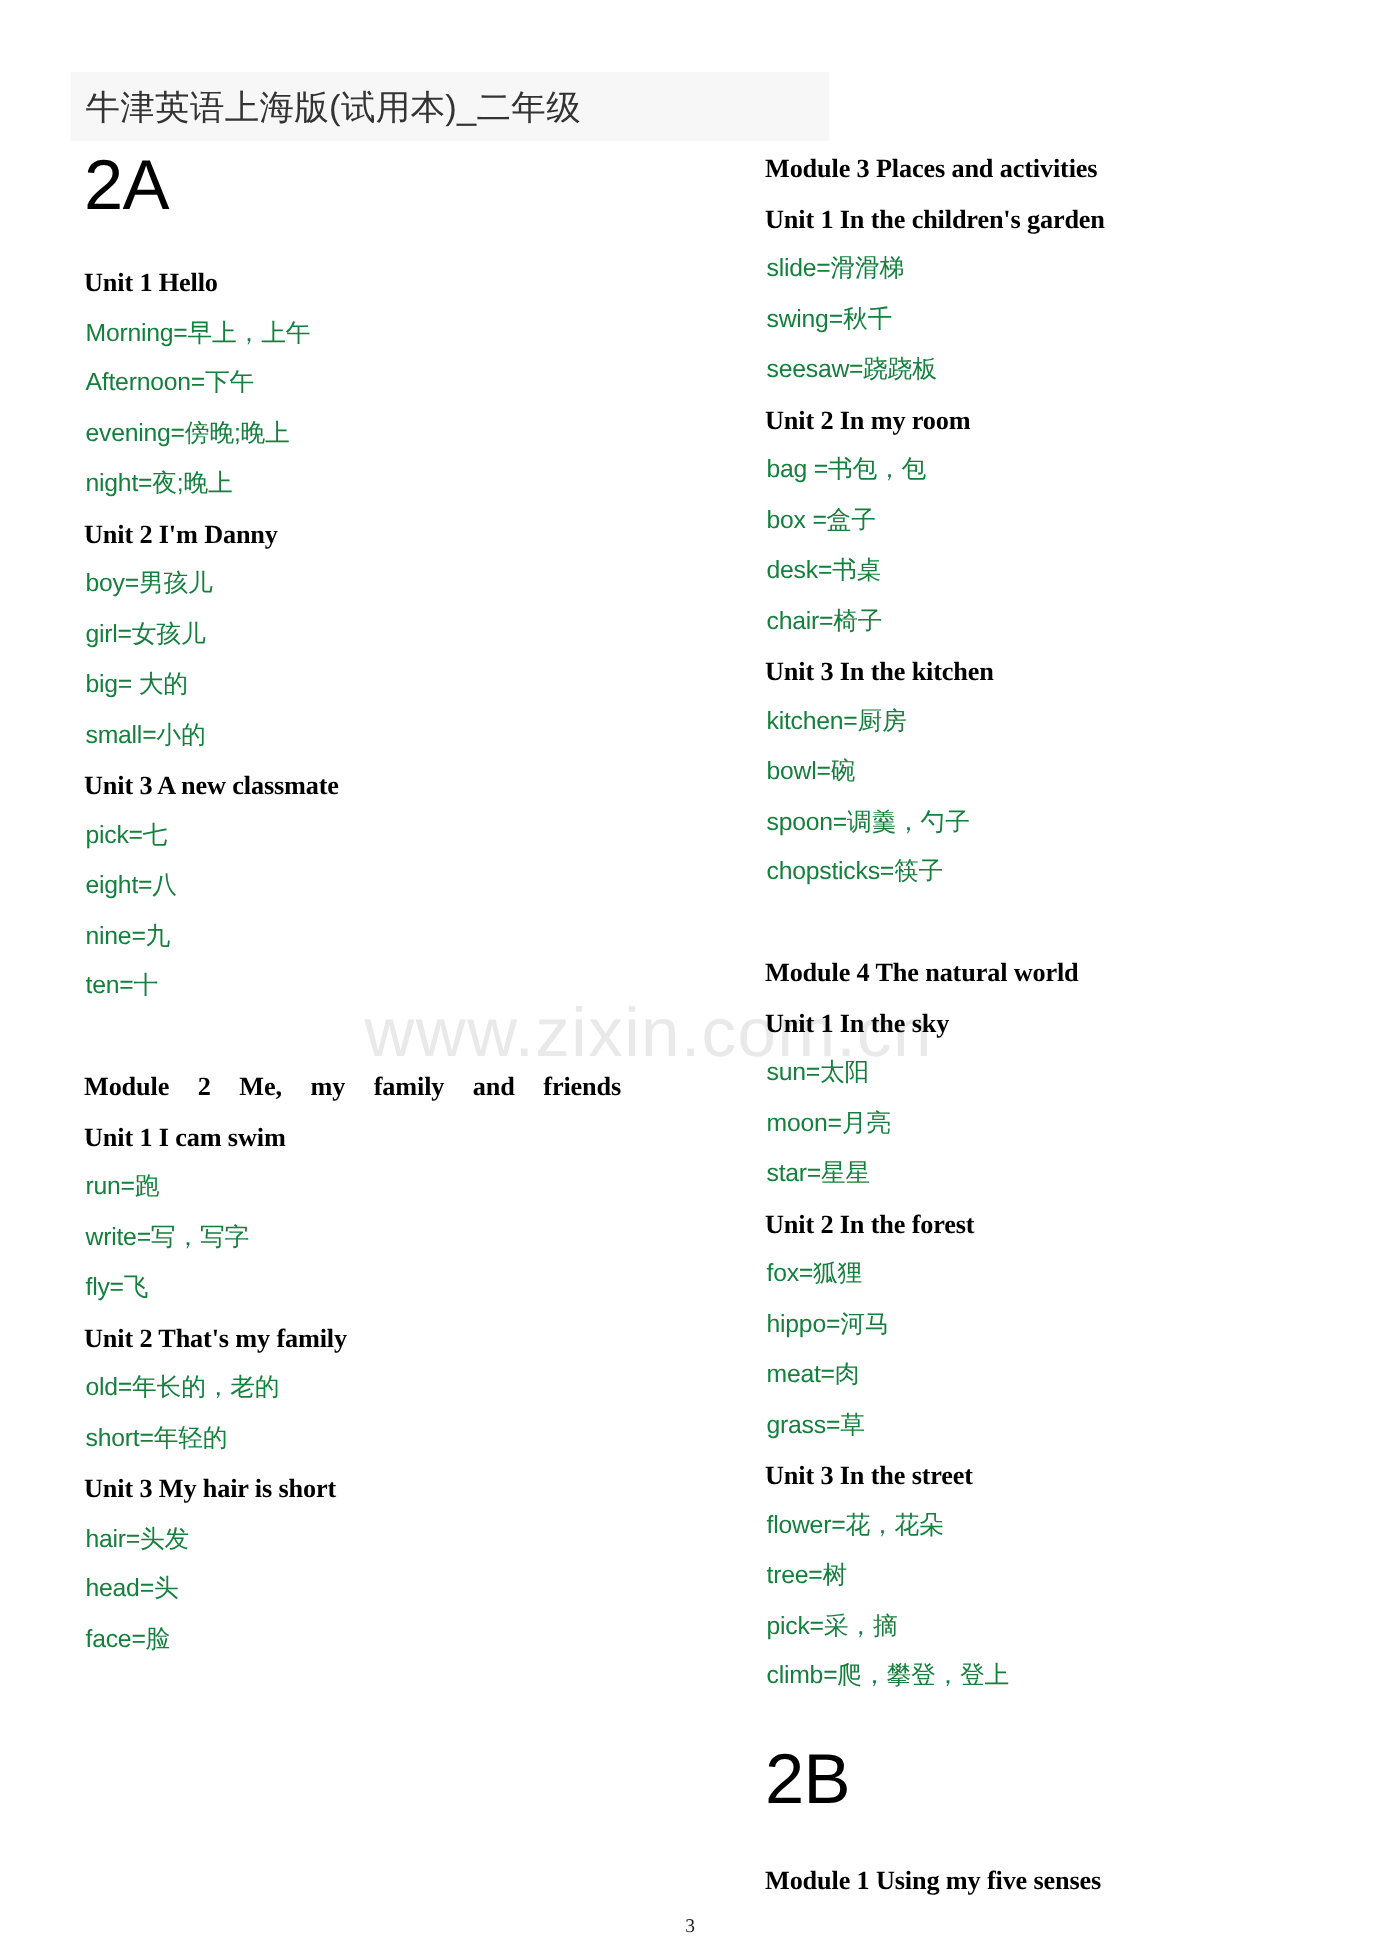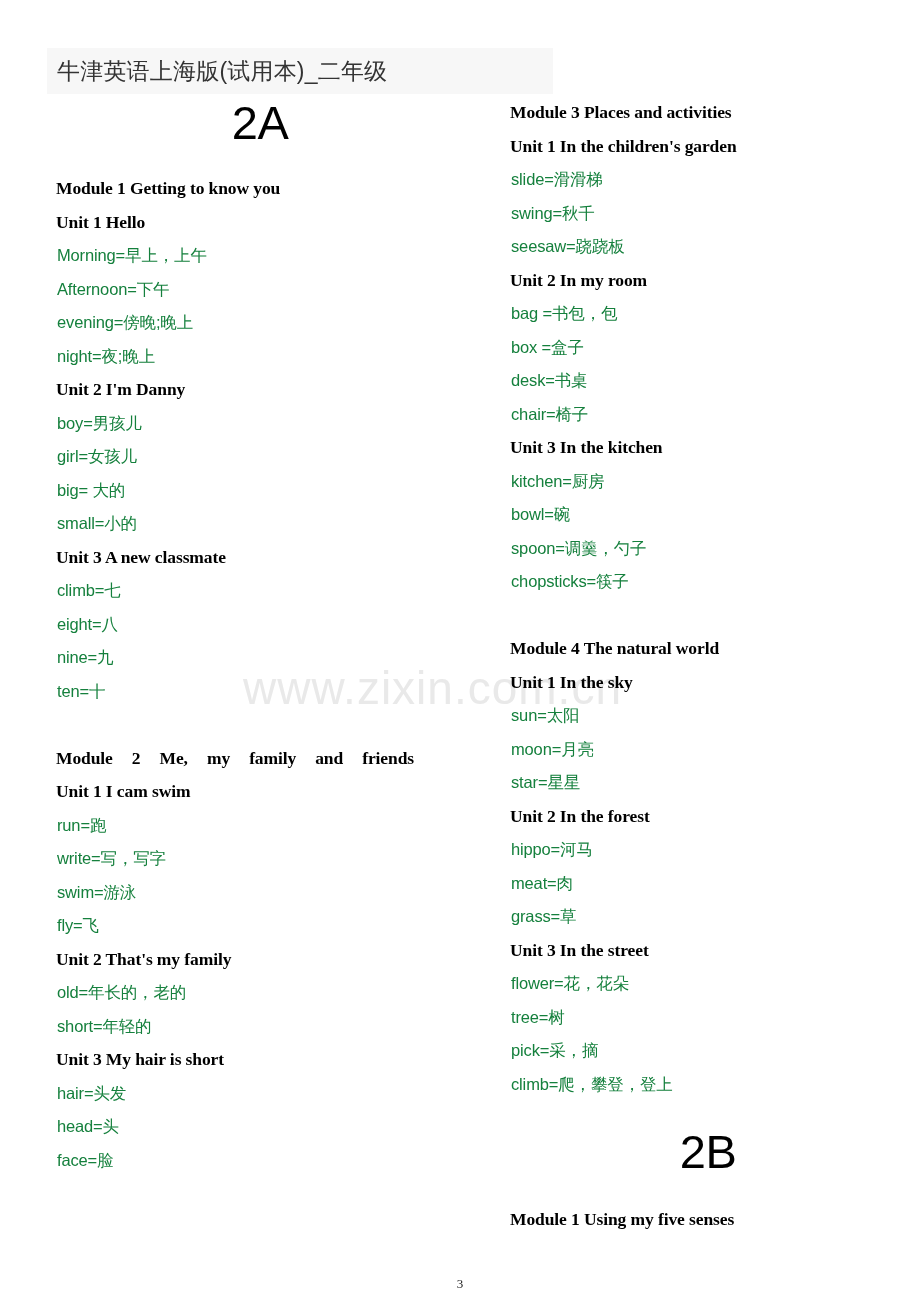--- a/index.html
+++ b/index.html
@@ -73,21 +73,20 @@
 
   
   .volume-label {
     font-family: "Liberation Sans", "DejaVu Sans", sans-serif;
     font-size: 47px;
     font-weight: 300;
     line-height: 54px;
     color: #000;
     letter-spacing: -0.5px;
     margin: 0 0 0 4px;
-    text-align: center;
   }
 
   
   .module-heading,
   .unit-heading {
     font-family: Liberation Serif, serif;
     font-weight: bold;
     font-size: 17.5px;
     line-height: 33.5px;
     color: #000;
@@ -143,42 +142,40 @@
   <div class="header-band">
     <div class="header-title">牛津英语上海版(试用本)_二年级</div>
   </div>
 
   <div class="watermark">www.zixin.com.cn</div>
 
   <div class="column col-left">
     <div class="volume-label">2A</div>
     <div class="gap-after-volume"></div>
     <div id="left-blocks">
-        <div class="module-heading">Module 1 Getting to know you</div>
         <div class="unit-heading">Unit 1 Hello</div>
         <div class="entry">Morning=早上，上午</div>
         <div class="entry">Afternoon=下午</div>
         <div class="entry">evening=傍晚;晚上</div>
         <div class="entry">night=夜;晚上</div>
         <div class="unit-heading">Unit 2 I'm Danny</div>
         <div class="entry">boy=男孩儿</div>
         <div class="entry">girl=女孩儿</div>
         <div class="entry">big= 大的</div>
         <div class="entry">small=小的</div>
         <div class="unit-heading">Unit 3 A new classmate</div>
-        <div class="entry">climb=七</div>
+        <div class="entry">pick=七</div>
         <div class="entry">eight=八</div>
         <div class="entry">nine=九</div>
         <div class="entry">ten=十</div>
         <div class="blank-line"></div>
         <div class="module-heading justified">Module 2 Me, my family and friends</div>
         <div class="unit-heading">Unit 1 I cam swim</div>
         <div class="entry">run=跑</div>
         <div class="entry">write=写，写字</div>
-        <div class="entry">swim=游泳</div>
         <div class="entry">fly=飞</div>
         <div class="unit-heading">Unit 2 That's my family</div>
         <div class="entry">old=年长的，老的</div>
         <div class="entry">short=年轻的</div>
         <div class="unit-heading">Unit 3 My hair is short</div>
         <div class="entry">hair=头发</div>
         <div class="entry">head=头</div>
         <div class="entry">face=脸</div>
       </div>
   </div>
@@ -200,20 +197,21 @@
         <div class="entry">bowl=碗</div>
         <div class="entry">spoon=调羹，勺子</div>
         <div class="entry">chopsticks=筷子</div>
         <div class="blank-line"></div>
         <div class="module-heading">Module 4 The natural world</div>
         <div class="unit-heading">Unit 1 In the sky</div>
         <div class="entry">sun=太阳</div>
         <div class="entry">moon=月亮</div>
         <div class="entry">star=星星</div>
         <div class="unit-heading">Unit 2 In the forest</div>
+        <div class="entry">fox=狐狸</div>
         <div class="entry">hippo=河马</div>
         <div class="entry">meat=肉</div>
         <div class="entry">grass=草</div>
         <div class="unit-heading">Unit 3 In the street</div>
         <div class="entry">flower=花，花朵</div>
         <div class="entry">tree=树</div>
         <div class="entry">pick=采，摘</div>
         <div class="entry">climb=爬，攀登，登上</div>
         <div class="blank-line half"></div>
         <div class="volume-label">2B</div>

